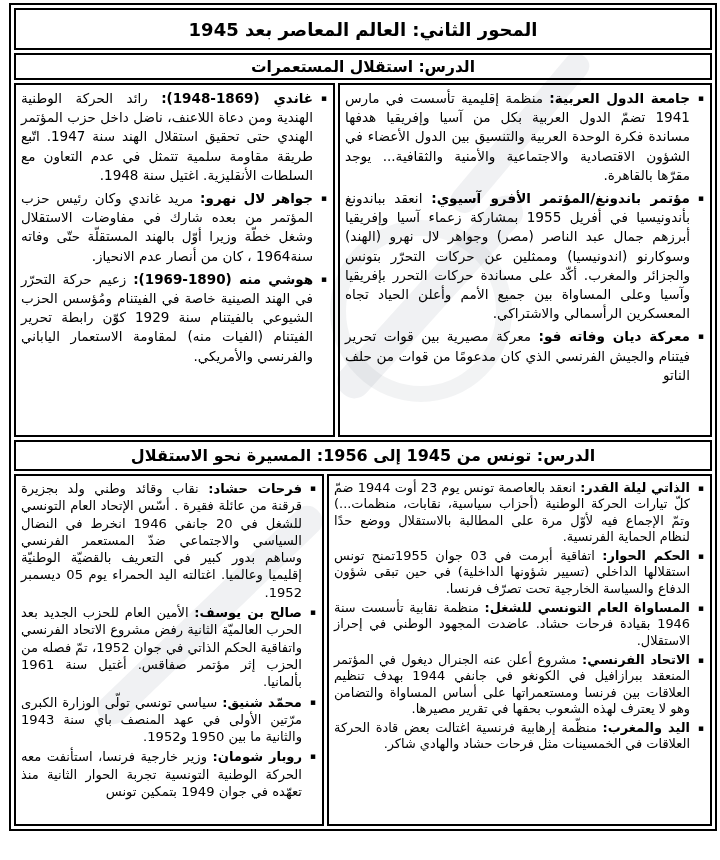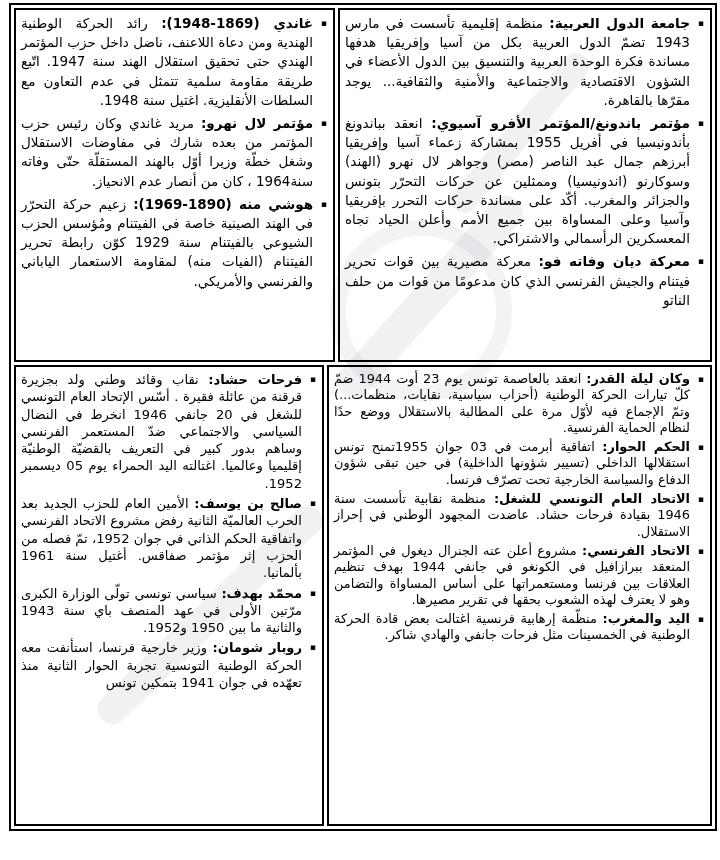--- a/index.html
+++ b/index.html
@@ -83,105 +83,108 @@
 
 <div class="watermark">
   <div class="wm wm1"></div>
   <div class="wm wm2"></div>
   <div class="wm wm3"></div>
   <div class="wm wm4"></div>
 </div>
 
 <div class="doc">
 
+  <div class="hdr hdr1">المحور الثاني: العالم المعاصر بعد 1945</div>
 
+  <div class="hdr hdr2">الدرس: استقلال المستعمرات</div>
 
   <div class="cols sec1">
     <div class="col col-r">
       <div class="item">
         <span class="bullet">▪</span>
         <b class="term">جامعة الدول العربية:</b>
-        <span class="txt">منظمة إقليمية تأسست في مارس 1943 تضمّ الدول العربية بكل من آسيا وإفريقيا هدفها مساندة فكرة الوحدة العربية والتنسيق بين الدول الأعضاء في الشؤون الاقتصادية والاجتماعية والأمنية والثقافية... يوجد مقرّها بالقاهرة.</span>
+        <span class="txt">منظمة إقليمية تأسست في مارس 1941 تضمّ الدول العربية بكل من آسيا وإفريقيا هدفها مساندة فكرة الوحدة العربية والتنسيق بين الدول الأعضاء في الشؤون الاقتصادية والاجتماعية والأمنية والثقافية... يوجد مقرّها بالقاهرة.</span>
       </div>
       <div class="item">
         <span class="bullet">▪</span>
         <b class="term">مؤتمر باندونغ/المؤتمر الأفرو آسيوي:</b>
         <span class="txt">انعقد بباندونغ بأندونيسيا في أفريل 1955 بمشاركة زعماء آسيا وإفريقيا أبرزهم جمال عبد الناصر (مصر) وجواهر لال نهرو (الهند) وسوكارنو (اندونيسيا) وممثلين عن حركات التحرّر بتونس والجزائر والمغرب. أكّد على مساندة حركات التحرر بإفريقيا وآسيا وعلى المساواة بين جميع الأمم وأعلن الحياد تجاه المعسكرين الرأسمالي والاشتراكي.</span>
       </div>
       <div class="item">
         <span class="bullet">▪</span>
         <b class="term">معركة ديان وفاته فو:</b>
         <span class="txt">معركة مصيرية بين قوات تحرير فيتنام والجيش الفرنسي الذي كان مدعومًا من قوات من حلف الناتو</span>
       </div>
     </div>
     <div class="col col-l">
       <div class="item">
         <span class="bullet">▪</span>
         <b class="term">غاندي (‭1948-1869‬):</b>
         <span class="txt">رائد الحركة الوطنية الهندية ومن دعاة اللاعنف، ناضل داخل حزب المؤتمر الهندي حتى تحقيق استقلال الهند سنة 1947. اتّبع طريقة مقاومة سلمية تتمثل في عدم التعاون مع السلطات الأنقليزية. اغتيل سنة 1948.</span>
       </div>
       <div class="item">
         <span class="bullet">▪</span>
-        <b class="term">مؤتمر لال نهرو:</b>
+        <b class="term">جواهر لال نهرو:</b>
         <span class="txt">مريد غاندي وكان رئيس حزب المؤتمر من بعده شارك في مفاوضات الاستقلال وشغل خطّة وزيرا أوّل بالهند المستقلّة حتّى وفاته سنة1964 ، كان من أنصار عدم الانحياز.</span>
       </div>
       <div class="item">
         <span class="bullet">▪</span>
         <b class="term">هوشي منه (‭1969-1890‬):</b>
         <span class="txt">زعيم حركة التحرّر في الهند الصينية خاصة في الفيتنام ومُؤسس الحزب الشيوعي بالفيتنام سنة 1929 كوّن رابطة تحرير الفيتنام (الفيات منه) لمقاومة الاستعمار الياباني والفرنسي والأمريكي.</span>
       </div>
     </div>
   </div>
 
+  <div class="hdr hdr3">الدرس: تونس من 1945 إلى 1956: المسيرة نحو الاستقلال</div>
 
   <div class="cols sec2">
     <div class="col col-r">
       <div class="item">
         <span class="bullet">▪</span>
-        <b class="term">وكان ليلة القدر:</b>
+        <b class="term">الذاتي ليلة القدر:</b>
         <span class="txt">انعقد بالعاصمة تونس يوم 23 أوت 1944 ضمّ كلّ تيارات الحركة الوطنية (أحزاب سياسية، نقابات، منظمات...) وتمّ الإجماع فيه لأوّل مرة على المطالبة بالاستقلال ووضع حدًا لنظام الحماية الفرنسية.</span>
       </div>
       <div class="item">
         <span class="bullet">▪</span>
         <b class="term">الحكم الحوار:</b>
         <span class="txt">اتفاقية أبرمت في 03 جوان 1955تمنح تونس استقلالها الداخلي (تسيير شؤونها الداخلية) في حين تبقى شؤون الدفاع والسياسة الخارجية تحت تصرّف فرنسا.</span>
       </div>
       <div class="item">
         <span class="bullet">▪</span>
-        <b class="term">الاتحاد العام التونسي للشغل:</b>
+        <b class="term">المساواة العام التونسي للشغل:</b>
         <span class="txt">منظمة نقابية تأسست سنة 1946 بقيادة فرحات حشاد. عاضدت المجهود الوطني في إحراز الاستقلال.</span>
       </div>
       <div class="item">
         <span class="bullet">▪</span>
         <b class="term">الاتحاد الفرنسي:</b>
         <span class="txt">مشروع أعلن عنه الجنرال ديغول في المؤتمر المنعقد ببرازافيل في الكونغو في جانفي 1944 بهدف تنظيم العلاقات بين فرنسا ومستعمراتها على أساس المساواة والتضامن وهو لا يعترف لهذه الشعوب بحقها في تقرير مصيرها.</span>
       </div>
       <div class="item">
         <span class="bullet">▪</span>
         <b class="term">اليد والمغرب:</b>
-        <span class="txt">منظّمة إرهابية فرنسية اغتالت بعض قادة الحركة الوطنية في الخمسينات مثل فرحات جانفي والهادي شاكر.</span>
+        <span class="txt">منظّمة إرهابية فرنسية اغتالت بعض قادة الحركة العلاقات في الخمسينات مثل فرحات حشاد والهادي شاكر.</span>
       </div>
     </div>
     <div class="col col-l">
       <div class="item">
         <span class="bullet">▪</span>
         <b class="term">فرحات حشاد:</b>
         <span class="txt">نقاب وقائد وطني ولد بجزيرة قرقنة من عائلة فقيرة . أسّس الإتحاد العام التونسي للشغل في 20 جانفي 1946 انخرط في النضال السياسي والاجتماعي ضدّ المستعمر الفرنسي وساهم بدور كبير في التعريف بالقضيّة الوطنيّة إقليميا وعالميا. اغتالته اليد الحمراء يوم 05 ديسمبر 1952.</span>
       </div>
       <div class="item">
         <span class="bullet">▪</span>
         <b class="term">صالح بن يوسف:</b>
         <span class="txt">الأمين العام للحزب الجديد بعد الحرب العالميّة الثانية رفض مشروع الاتحاد الفرنسي واتفاقية الحكم الذاتي في جوان 1952، تمّ فصله من الحزب إثر مؤتمر صفاقس. أغتيل سنة 1961 بألمانيا.</span>
       </div>
       <div class="item">
         <span class="bullet">▪</span>
-        <b class="term">محمّد بهدف:</b>
+        <b class="term">محمّد شنيق:</b>
         <span class="txt">سياسي تونسي تولّى الوزارة الكبرى مرّتين الأولى في عهد المنصف باي سنة 1943 والثانية ما بين 1950 و1952.</span>
       </div>
       <div class="item">
         <span class="bullet">▪</span>
         <b class="term">روبار شومان:</b>
-        <span class="txt">وزير خارجية فرنسا، استأنفت معه الحركة الوطنية التونسية تجربة الحوار الثانية منذ تعهّده في جوان 1941 بتمكين تونس</span>
+        <span class="txt">وزير خارجية فرنسا، استأنفت معه الحركة الوطنية التونسية تجربة الحوار الثانية منذ تعهّده في جوان 1949 بتمكين تونس</span>
       </div>
     </div>
   </div>
 
 </div>
 
 </body></html>

